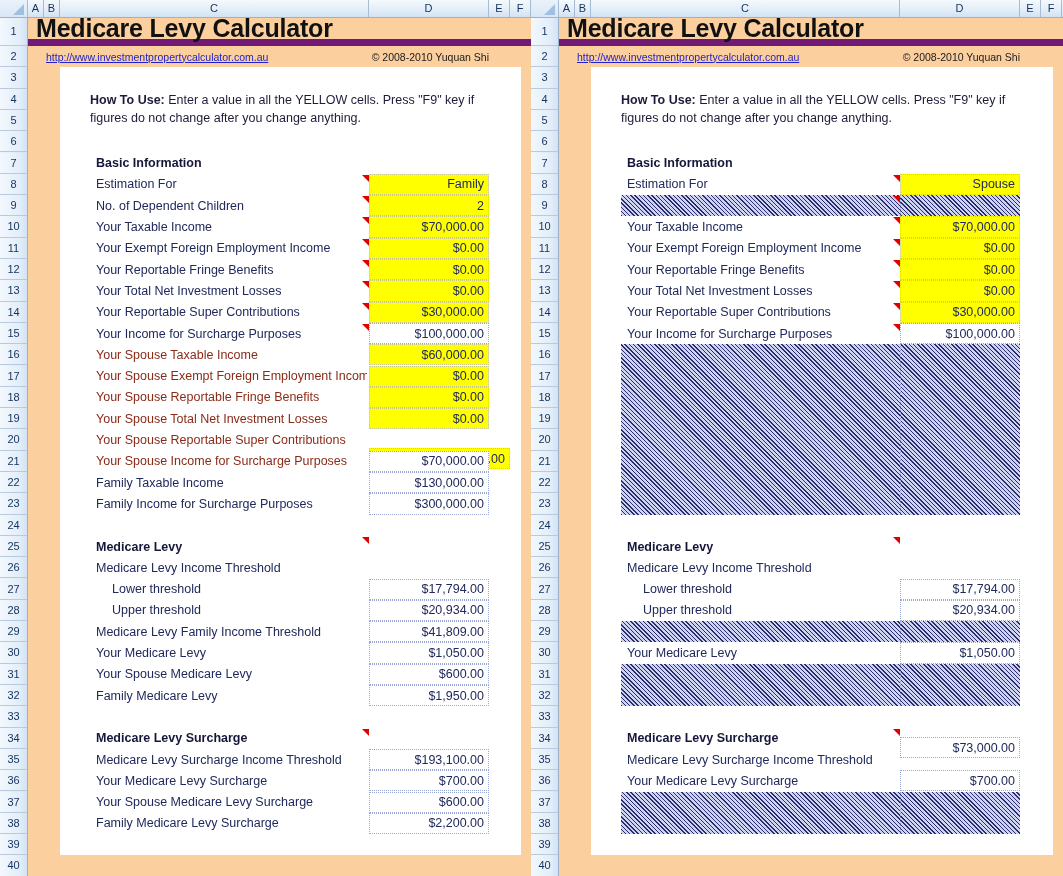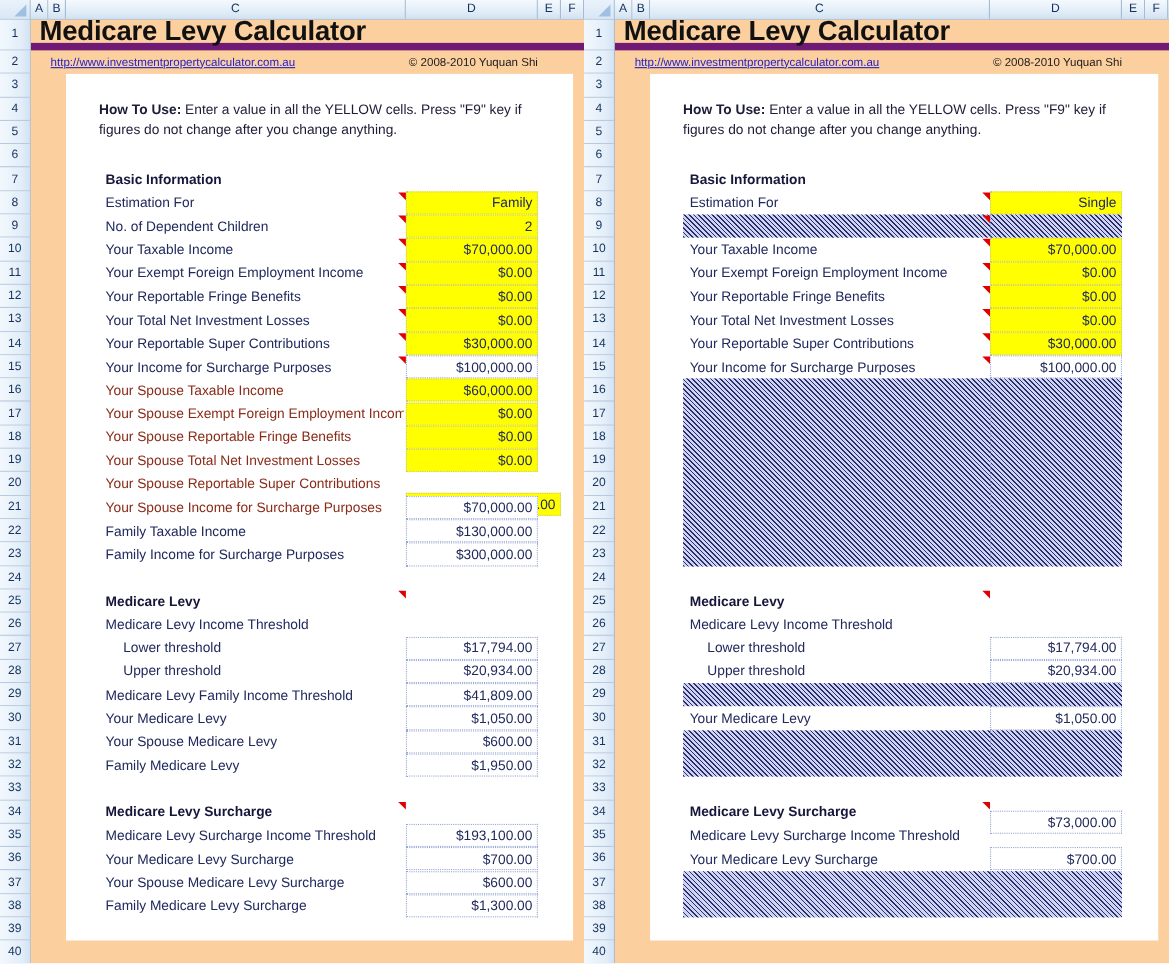--- a/index.html
+++ b/index.html
@@ -312,21 +312,21 @@
         <div class="cell val boxed" style="left: 341px; top: 667px; width: 120px; height: 21.3px;">$1,950.00</div>
         <div class="cell label section" style="left: 62px; top: 709.6px; width: 277px; height: 21.3px;">Medicare Levy Surcharge</div>
         <div class="cmt" style="left: 334px; top: 710.6px;"></div>
         <div class="cell label" style="left: 62px; top: 730.9px; width: 277px; height: 21.3px;">Medicare Levy Surcharge Income Threshold</div>
         <div class="cell val boxed" style="left: 341px; top: 730.9px; width: 120px; height: 21.3px;">$193,100.00</div>
         <div class="cell label" style="left: 62px; top: 752.2px; width: 277px; height: 21.3px;">Your Medicare Levy Surcharge</div>
         <div class="cell val boxed" style="left: 341px; top: 752.2px; width: 120px; height: 21.3px;">$700.00</div>
         <div class="cell label" style="left: 62px; top: 773.5px; width: 277px; height: 21.3px;">Your Spouse Medicare Levy Surcharge</div>
         <div class="cell val boxed" style="left: 341px; top: 773.5px; width: 120px; height: 21.3px;">$600.00</div>
         <div class="cell label" style="left: 62px; top: 794.8px; width: 277px; height: 21.3px;">Family Medicare Levy Surcharge</div>
-        <div class="cell val boxed" style="left: 341px; top: 794.8px; width: 120px; height: 21.3px;">$1,300.00</div>
+        <div class="cell val boxed" style="left: 341px; top: 794.8px; width: 120px; height: 21.3px;">$2,200.00</div>
       </div>
   </div>
 
   <div class="pane pane-right">
     <div class="colhead">
       <div class="corner">
           <i></i>
         </div>
     <div class="ch" style="left: 28px; width: 16px;">A</div>
         <div class="ch" style="left: 44px; width: 16px;">B</div>
@@ -382,21 +382,21 @@
         <div class="titleband" style="left: 0px; top: 0px; width: 504px; height: 28px;">
           <div class="titletext">Medicare Levy Calculator</div>
         </div>
         <div class="linkband" style="left: 0px; top: 28px; width: 504px; height: 21.3px;">
           <a class="sitelink" href="#">http://www.investmentpropertycalculator.com.au</a>
         </div>
         <div class="copy" style="left: 271px; top: 28px; width: 190px; height: 21.3px;">© 2008-2010 Yuquan Shi</div>
         <div class="howto" style="left: 62px; top: 72.6px; width: 417px;"><b>How To Use:</b><span> Enter a value in all the YELLOW cells. Press "F9" key if figures do not change after you change anything.</span></div>
         <div class="cell label section" style="left: 62px; top: 134.5px; width: 277px; height: 21.3px;">Basic Information</div>
         <div class="cell label" style="left: 62px; top: 155.8px; width: 277px; height: 21.3px;">Estimation For</div>
-        <div class="cell val yellow" style="left: 341px; top: 155.8px; width: 120px; height: 21.3px;">Single</div>
+        <div class="cell val yellow" style="left: 341px; top: 155.8px; width: 120px; height: 21.3px;">Spouse</div>
         <div class="cmt" style="left: 334px; top: 156.8px;"></div>
         <div class="cell label ghost" style="left: 62px; top: 177.1px; width: 277px; height: 21.3px; display: block; line-height: 21.3px; padding-left: 0px; text-indent: 0px;">No. of Dependent Children</div>
         <div class="cell val ghost r" style="left: 341px; top: 177.1px; width: 120px; height: 21.3px; display: block; line-height: 21.3px; padding-right: 4px;"></div>
         <div class="cmt" style="left: 334px; top: 178.1px;"></div>
         <div class="cell label" style="left: 62px; top: 198.4px; width: 277px; height: 21.3px;">Your Taxable Income</div>
         <div class="cell val yellow" style="left: 341px; top: 198.4px; width: 120px; height: 21.3px;">$70,000.00</div>
         <div class="cmt" style="left: 334px; top: 199.4px;"></div>
         <div class="cell label" style="left: 62px; top: 219.7px; width: 277px; height: 21.3px;">Your Exempt Foreign Employment Income</div>
         <div class="cell val yellow" style="left: 341px; top: 219.7px; width: 120px; height: 21.3px;">$0.00</div>
         <div class="cmt" style="left: 334px; top: 220.7px;"></div>

